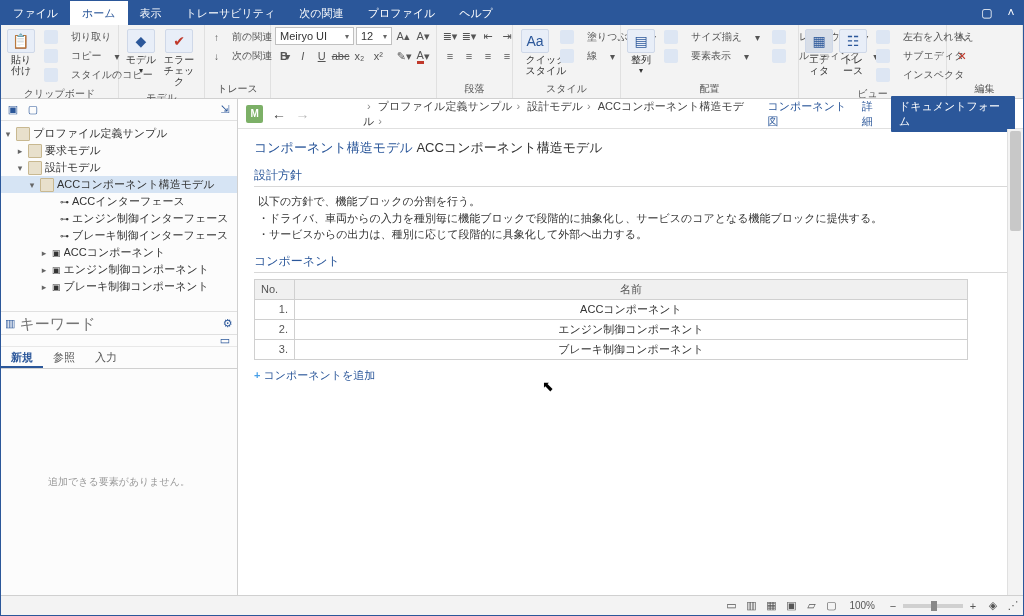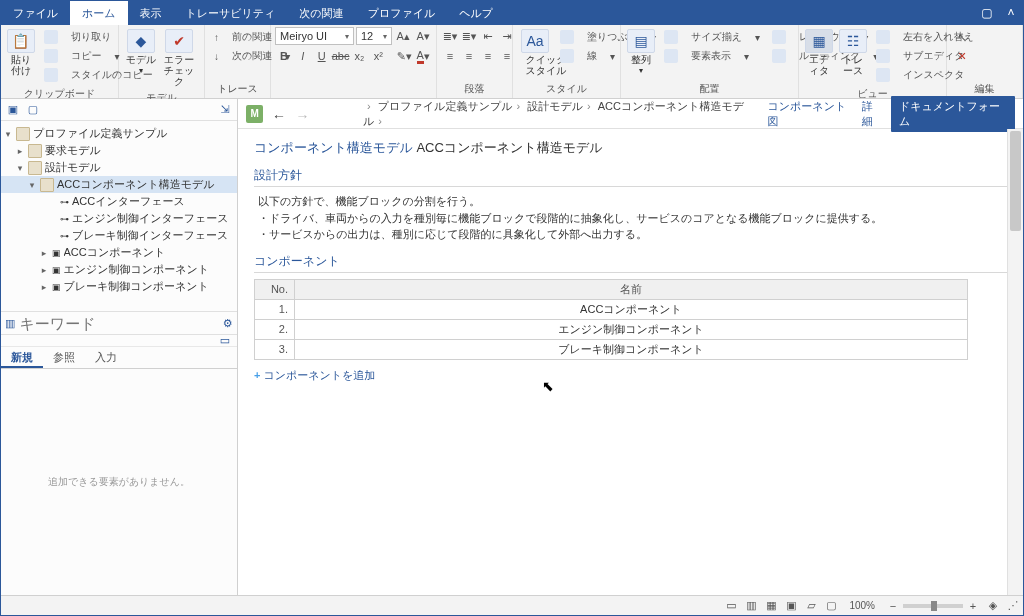--- a/index.html
+++ b/index.html
@@ -373,21 +373,21 @@
       <div class="body-text">
         <div>以下の方針で、機能ブロックの分割を行う。</div>
         <div>・ドライバ、車両からの入力を種別毎に機能ブロックで段階的に抽象化し、サービスのコアとなる機能ブロックに提供する。</div>
         <div>・サービスからの出力は、種別に応じて段階的に具象化して外部へ出力する。</div>
       </div>
 
       <div class="sect">コンポーネント</div>
       <table class="comp">
         <tbody>
             <tr>
-              <th style="width:40px;text-align:right;">No.</th>
+              <th style="width:40px;text-align:left;">No.</th>
               <th>名前</th>
             </tr>
         <tr>
               <td class="no">1.</td>
               <td>ACCコンポーネント</td>
             </tr>
         <tr>
               <td class="no">2.</td>
               <td>エンジン制御コンポーネント</td>
             </tr>

